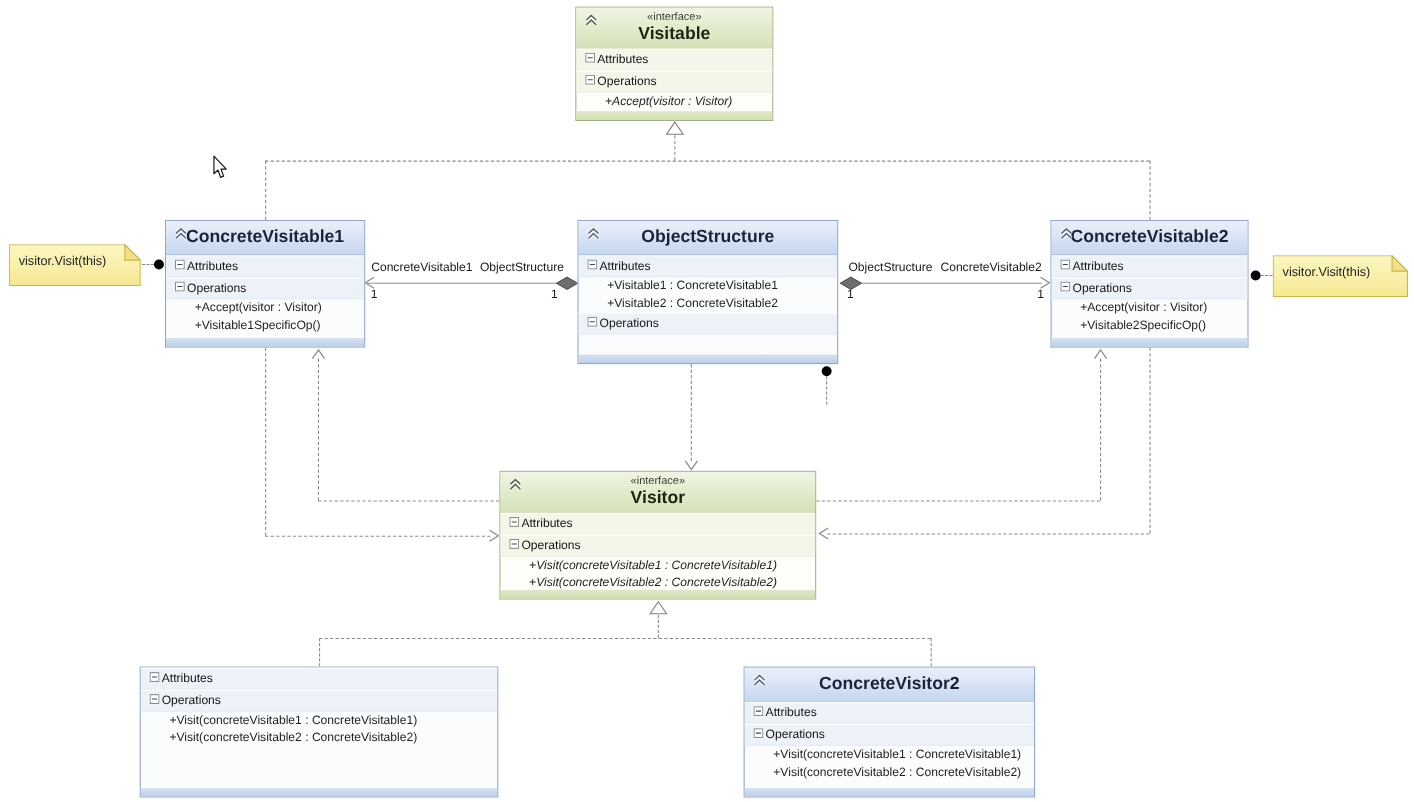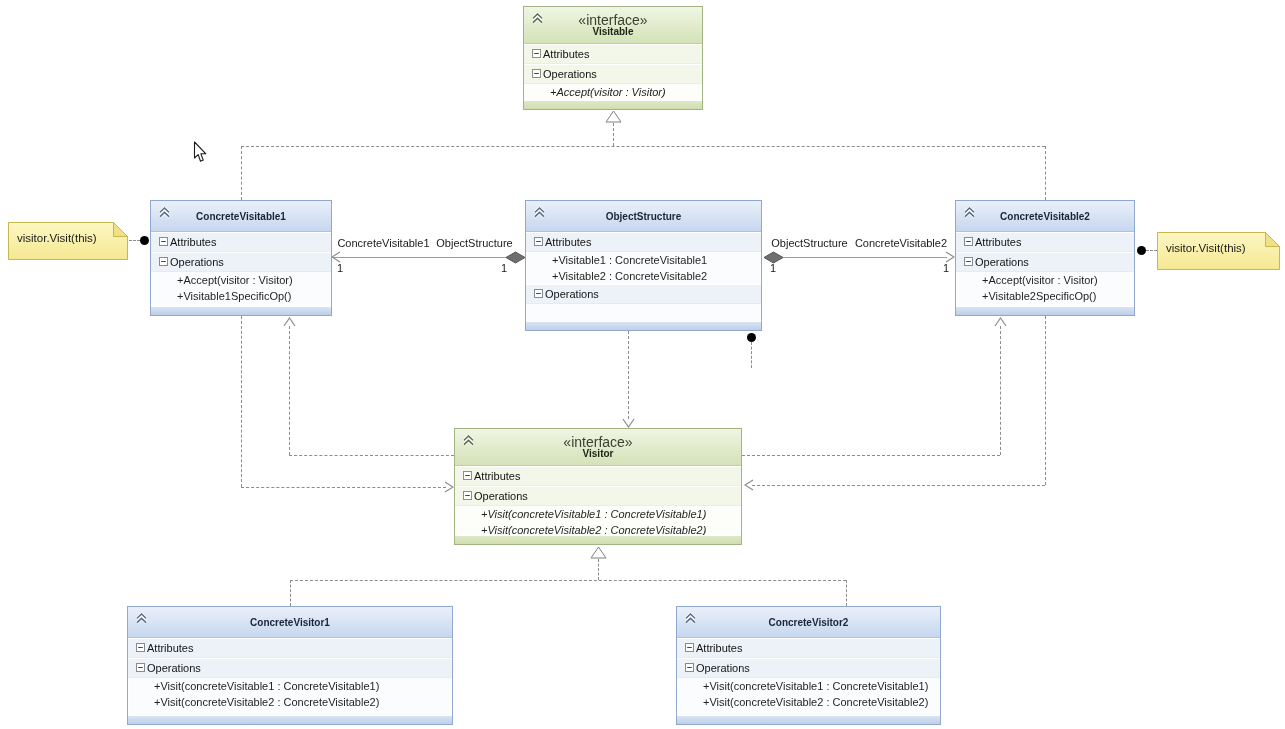--- a/index.html
+++ b/index.html
@@ -11,23 +11,23 @@
        box-shadow:inset 0 0 0 1px rgba(255,255,255,.65);}
   .uml.blue{border-color:#8FA8CB;background:#FBFCFE;}
   .uml.green{border-color:#A3B484;background:#FDFEF9;}
 
   .hdr{position:relative;display:flex;flex-direction:column;justify-content:center;
        align-items:center;border-bottom:1px solid;}
   .blue .hdr{background:linear-gradient(#EAF0FA,#C6D7EF);border-color:#AFC2DE;}
   .green .hdr{background:linear-gradient(#F0F5E3,#D4E2B8);border-color:#C3CFA3;}
   .h1{height:30px;} .h2{height:36px;}
   .chev{position:absolute;left:7px;top:6px;}
-  .title{font-weight:bold;font-size:10px;color:#1A2438;}
+  .title{font-weight:bold;font-size:16px;color:#1A2438;}
   .green .title{color:#1c2412;}
-  .stereo{font-size:14px;color:#3c3f33;line-height:12px;}
+  .stereo{font-size:10px;color:#3c3f33;line-height:12px;}
 
   .row{display:flex;align-items:center;box-sizing:border-box;}
   .sec{height:20px;gap:2px;padding-left:8px;border-top:1px solid #ffffff;}
   .blue .sec{background:#EDF2F9;border-bottom:1px solid #E3EBF5;}
   .green .sec{background:#F3F7E9;border-bottom:1px solid #EAF0DC;}
   .sec-label{color:#141414;}
   .mem{height:16px;padding-left:26px;color:#1f1f1f;background:transparent;}
   .mem.it{font-style:italic;}
   .ftr{position:absolute;left:0;right:0;bottom:0;height:8px;border-top:1px solid #fff;}
   .blue .ftr{background:linear-gradient(#D9E4F3,#BDCFE9);}
@@ -326,31 +326,20 @@
             <line x1="2.2" y1="4.5" x2="6.8" y2="4.5" stroke="#3e4651"></line>
           </svg></span>
       <span class="sec-label">Operations</span>
     </div>
     <div class="row mem it">+Visit(concreteVisitable1 : ConcreteVisitable1)</div>
     <div class="row mem it">+Visit(concreteVisitable2 : ConcreteVisitable2)</div>
     <div class="ftr"></div>
   </div>
 
   <div class="uml blue" style="left:127px;top:606px;width:326px;height:119px">
-    <div class="hdr h1">
-      <span class="chev">
-        <svg width="13" height="11">
-            <path d="M2 5.2 L6.5 1 L11 5.2" fill="none" stroke="#fff" stroke-width="3.2" stroke-linejoin="round"></path>
-            <path d="M2 9.6 L6.5 5.4 L11 9.6" fill="none" stroke="#fff" stroke-width="3.2" stroke-linejoin="round"></path>
-            <path d="M2 5.2 L6.5 1 L11 5.2" fill="none" stroke="#5a6b84" stroke-width="1.5"></path>
-            <path d="M2 9.6 L6.5 5.4 L11 9.6" fill="none" stroke="#5a6b84" stroke-width="1.5"></path>
-          </svg>
-      </span>
-      <span class="title">ConcreteVisitor1</span>
-    </div>
     <div class="row sec">
       <span><svg width="9" height="9">
             <rect x="0.5" y="0.5" width="8" height="8" fill="#fff" stroke="#848b94"></rect>
             <line x1="2.2" y1="4.5" x2="6.8" y2="4.5" stroke="#3e4651"></line>
           </svg></span>
       <span class="sec-label">Attributes</span>
     </div>
     <div class="row sec">
       <span><svg width="9" height="9">
             <rect x="0.5" y="0.5" width="8" height="8" fill="#fff" stroke="#848b94"></rect>

